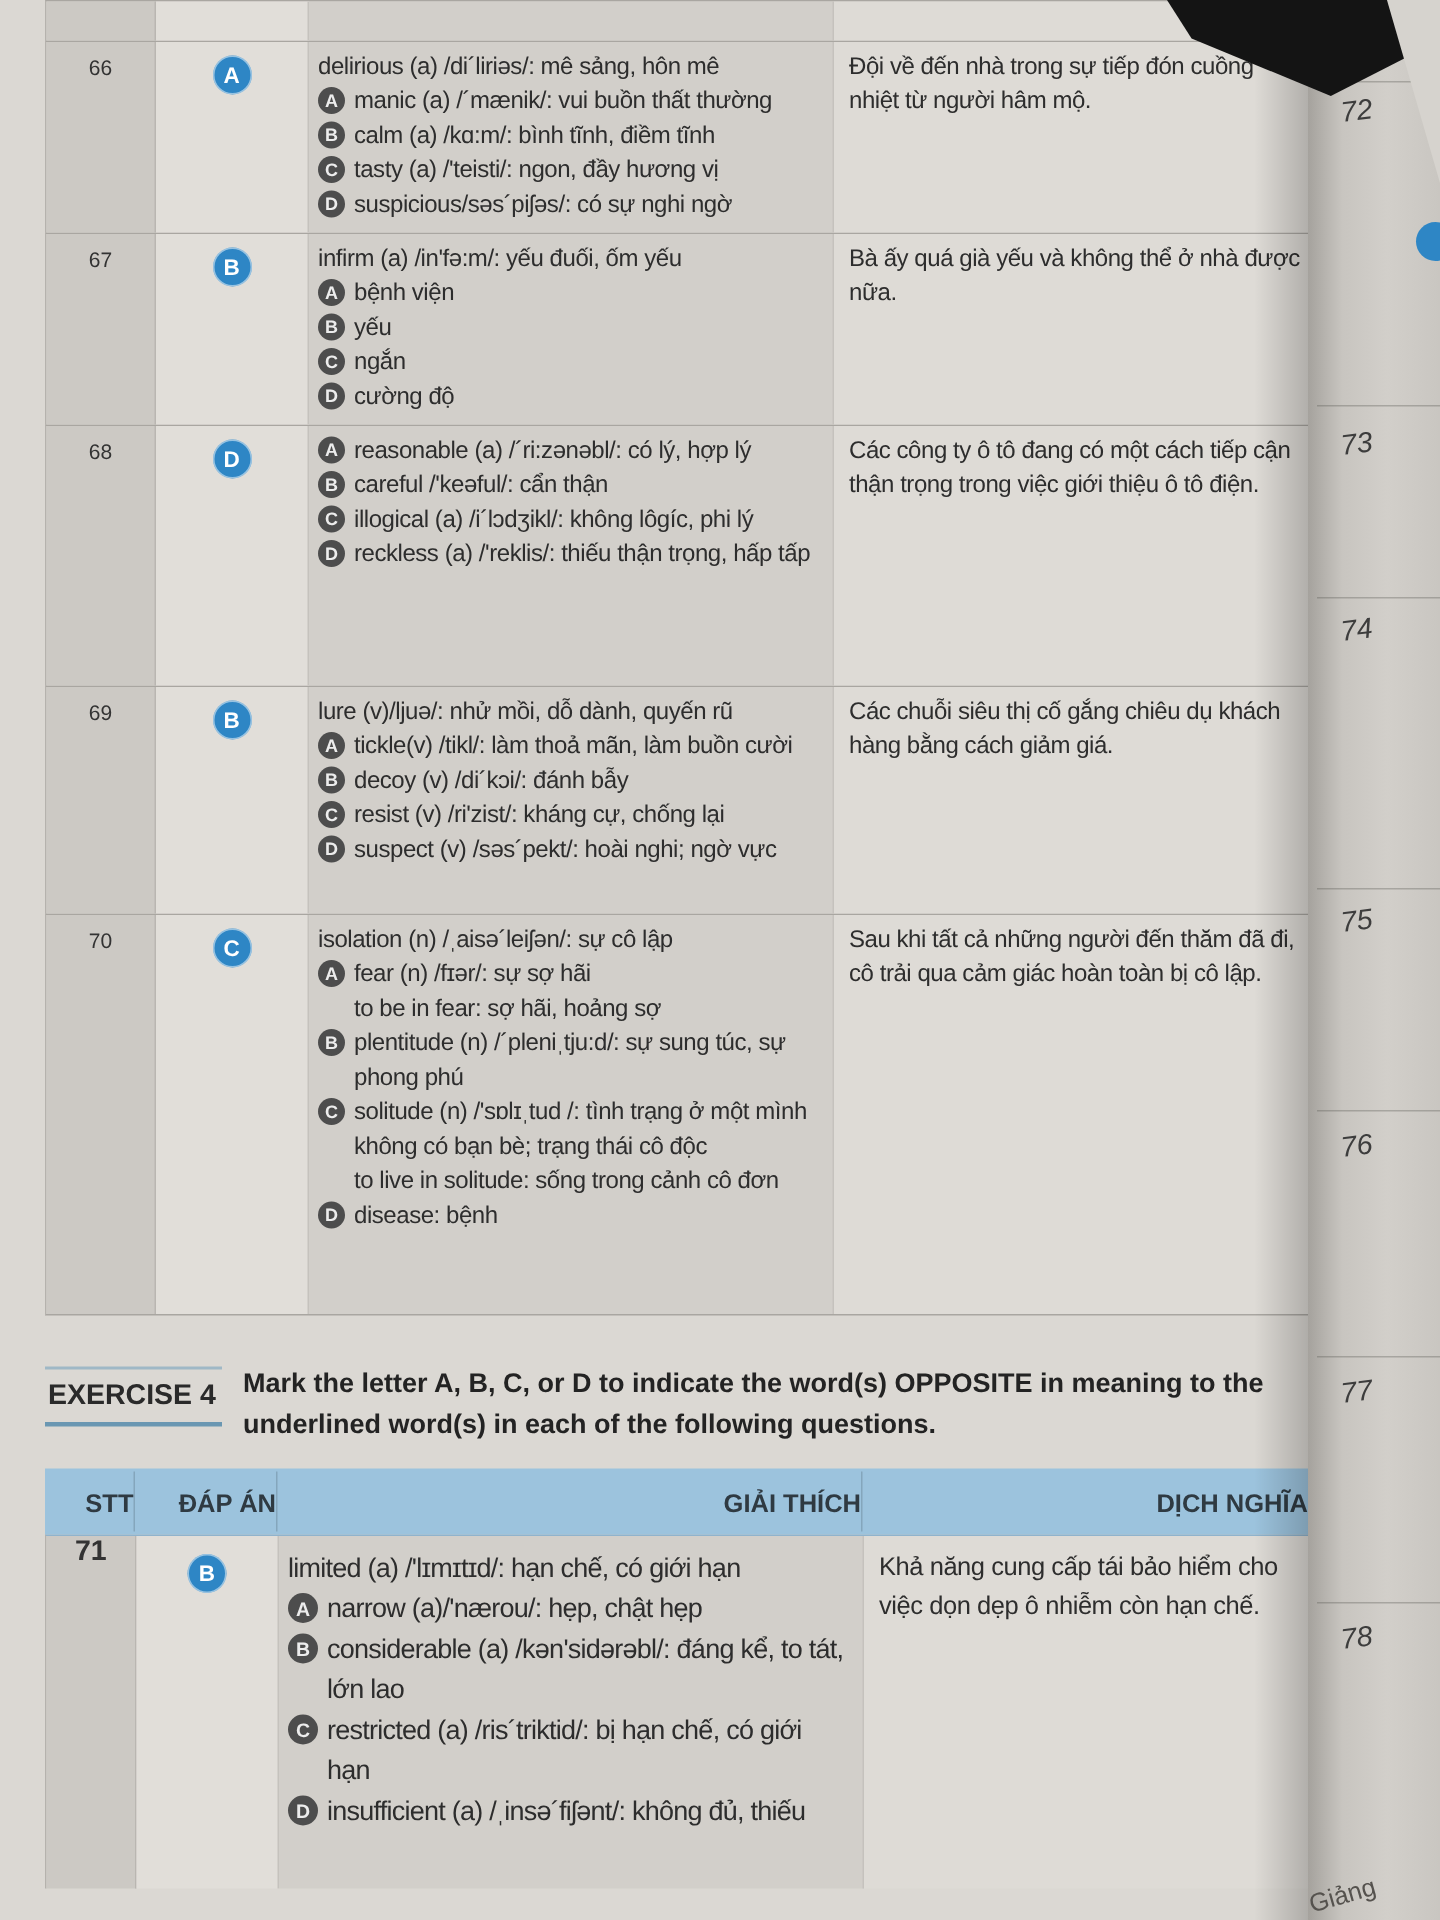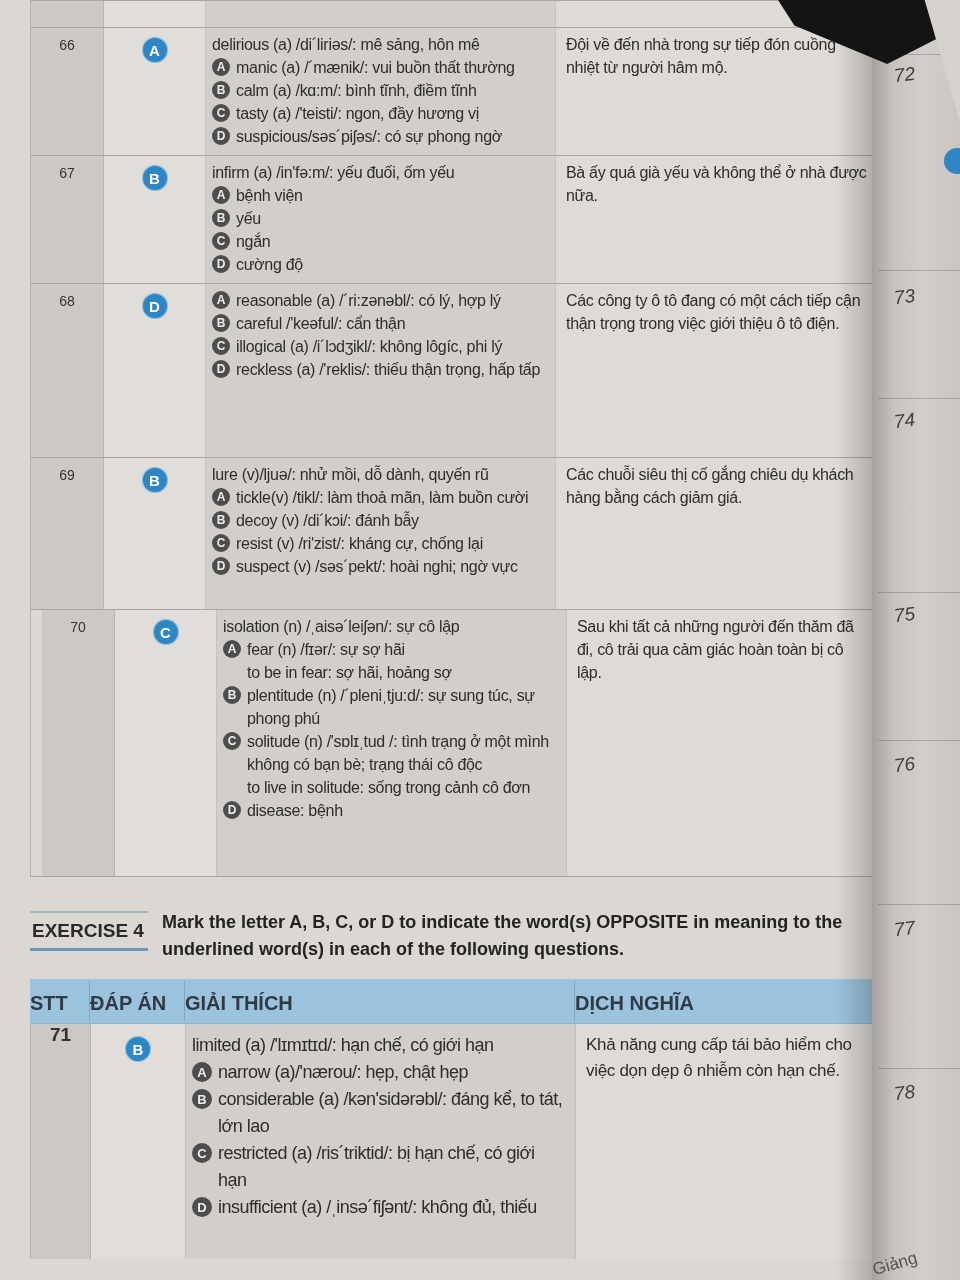--- a/index.html
+++ b/index.html
@@ -47,21 +47,21 @@
     background:#2e86c5; z-index:7;
   }
   .content { position:absolute; left:30px; top:0; width:842px; }
 
   
   .t1row {
     display:grid; grid-template-columns:73px 102px 350px 1fr;
     border-top:1px solid #a9a6a1; border-left:1px solid #b5b2ad;
   }
   .t1row.stub { height:27px; }
-  .t1row.last { border-bottom:1px solid #a9a6a1;padding-left:11px; }
+  .t1row.last { border-bottom:1px solid #a9a6a1; }
   .c-stt {
     background:#ccc9c4; text-align:center; padding-top:9px;
     font-size:14px; color:#333; border-right:1px solid #b9b6b1;
   }
   .c-ans {
     background:#e1ded9; padding-top:9px; display:flex; justify-content:center;
     align-items:flex-start; border-right:1px solid #c5c2bd;
   }
   .c-expl {
     background:#d2cfca; padding:5px 4px 7px 6px;
@@ -99,21 +99,21 @@
     overflow:hidden; max-height:81px;
   }
 
   
   .t2 { margin-top:16px; }
   .t2head {
     display:grid; grid-template-columns:60px 95px 390px 1fr; height:44px;
     background:#9cc3dd; align-items:center;
   }
   .t2head > div {
-    text-align:left; font-size:20px; font-weight:bold; color:#2f3a42;
+    text-align:right; font-size:17px; font-weight:bold; color:#2f3a42;
     border-right:1px solid rgba(0,0,0,0.15); line-height:44px; height:40px;
   }
   .t2head > div:last-child { border-right:none; }
   .t2row {
     display:grid; grid-template-columns:60px 95px 390px 1fr;
     border-top:1px solid #8fb3cd; border-left:1px solid #b5b2ad; min-height:236px;
   }
   .t2row .c-stt { font-size:19px; padding-top:0;font-weight:bold; }
   .t2row .c-ans { padding-top:12px; }
   .t2row .c-expl { font-size:18px; line-height:27px; letter-spacing:-0.5px; padding:8px 8px 8px 6px; }
@@ -149,21 +149,21 @@
         <div class="opt">
           <span class="oc">B</span>
           <span class="ot">calm (a) /kɑ:m/: bình tĩnh, điềm tĩnh</span>
         </div>
         <div class="opt">
           <span class="oc">C</span>
           <span class="ot">tasty (a) /'teisti/: ngon, đầy hương vị</span>
         </div>
         <div class="opt">
           <span class="oc">D</span>
-          <span class="ot">suspicious/səs´piʃəs/: có sự phong ngờ</span>
+          <span class="ot">suspicious/səs´piʃəs/: có sự nghi ngờ</span>
         </div>
       </div>
       <div class="c-trans">Đội về đến nhà trong sự tiếp đón cuồng nhiệt từ người hâm mộ.</div>
     </div>
 
     <div class="t1row mh-126">
       <div class="c-stt">67</div>
       <div class="c-ans">
         <span class="badge">B</span>
       </div>

